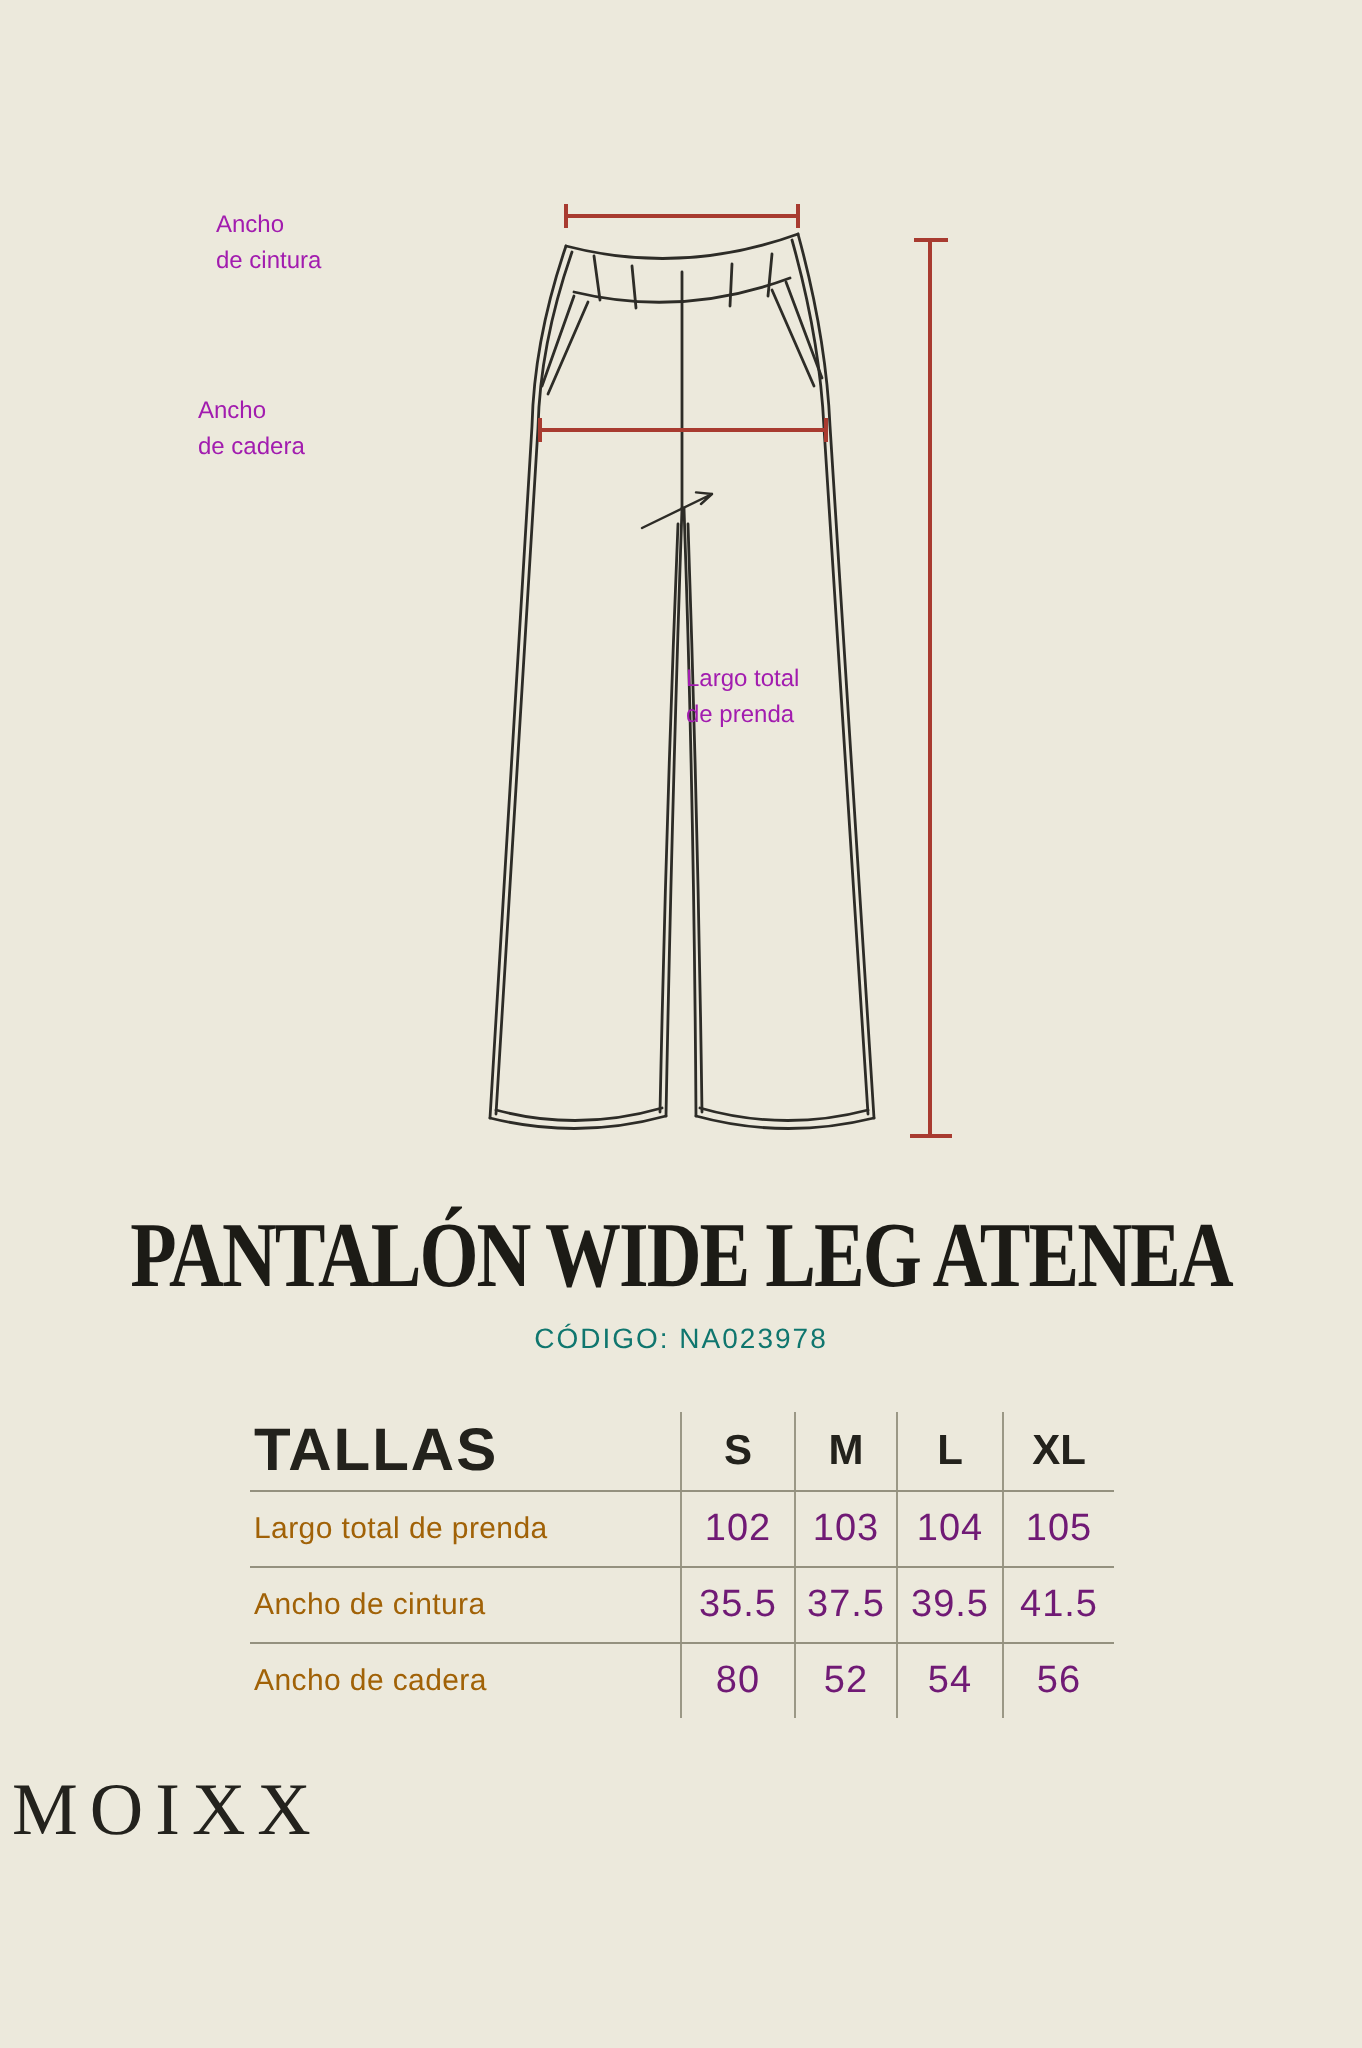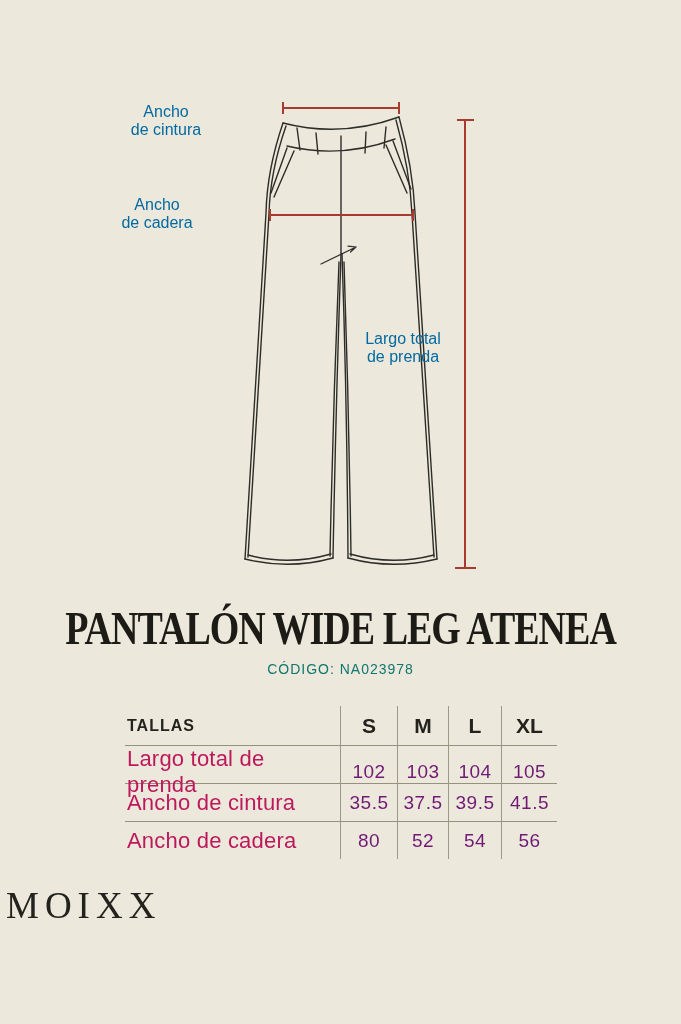--- a/index.html
+++ b/index.html
@@ -8,24 +8,23 @@
     width:681px;height:1024px;
     background:#ECE9DC;
     font-family:"Liberation Sans", sans-serif;
     color:#2B2A24;
     overflow:hidden;
   }
   .diagram{position:absolute;left:0;top:0;width:681px;height:600px;}
   .diagram svg{position:absolute;left:0;top:0;}
   .measure-label{
     position:absolute;
-    text-align:center;
-    font-size:16px;
+    font-size:12px;
     line-height:18px;
-    color:#0369a1;
+    color:#a21caf;
   }
   .measure-label span{display:block;}
   #label-waist{left:108px;top:103px;width:116px;}
   #label-hip{left:99px;top:196px;width:116px;}
   #label-length{left:343px;top:330px;width:120px;}
 
   .product-title{
     position:absolute;left:0;top:605px;width:681px;
     text-align:center;
     font-family:"Liberation Serif", serif;
@@ -54,24 +53,24 @@
     grid-template-columns:215px 57px 51px 53px 56px;
     align-items:center;
   }
   .t-row.header{height:39px;border-bottom:1px solid #94917F;}
   .t-row.data{height:37px;}
   .t-row.data.rule{border-bottom:1px solid #94917F;}
   .t-cell{height:100%;display:flex;align-items:center;}
   .t-cell.vline{border-left:1px solid #9B9886;}
   .t-cell.center{justify-content:center;}
   .t-label-head{
-    font-weight:700;font-size:16px;letter-spacing:1px;color:#23221C;padding-left:2px;
+    font-weight:700;font-size:30px;letter-spacing:1px;color:#23221C;padding-left:2px;
   }
   .t-size-head{font-weight:700;font-size:21px;color:#23221C;}
-  .t-row-label{font-size:22px;color:#be185d;padding-left:2px;letter-spacing:0.2px;}
+  .t-row-label{font-size:15px;color:#a16207;padding-left:2px;letter-spacing:0.2px;}
   .t-value{font-size:19px;color:#701a75;letter-spacing:0.5px;}
 
   .brand-logo{
     position:absolute;left:0;top:884px;width:681px;
     font-family:"Liberation Serif", serif;
     font-weight:400;
     font-size:37px;
     letter-spacing:6px;
     text-indent:6px;
     color:#23221D;

